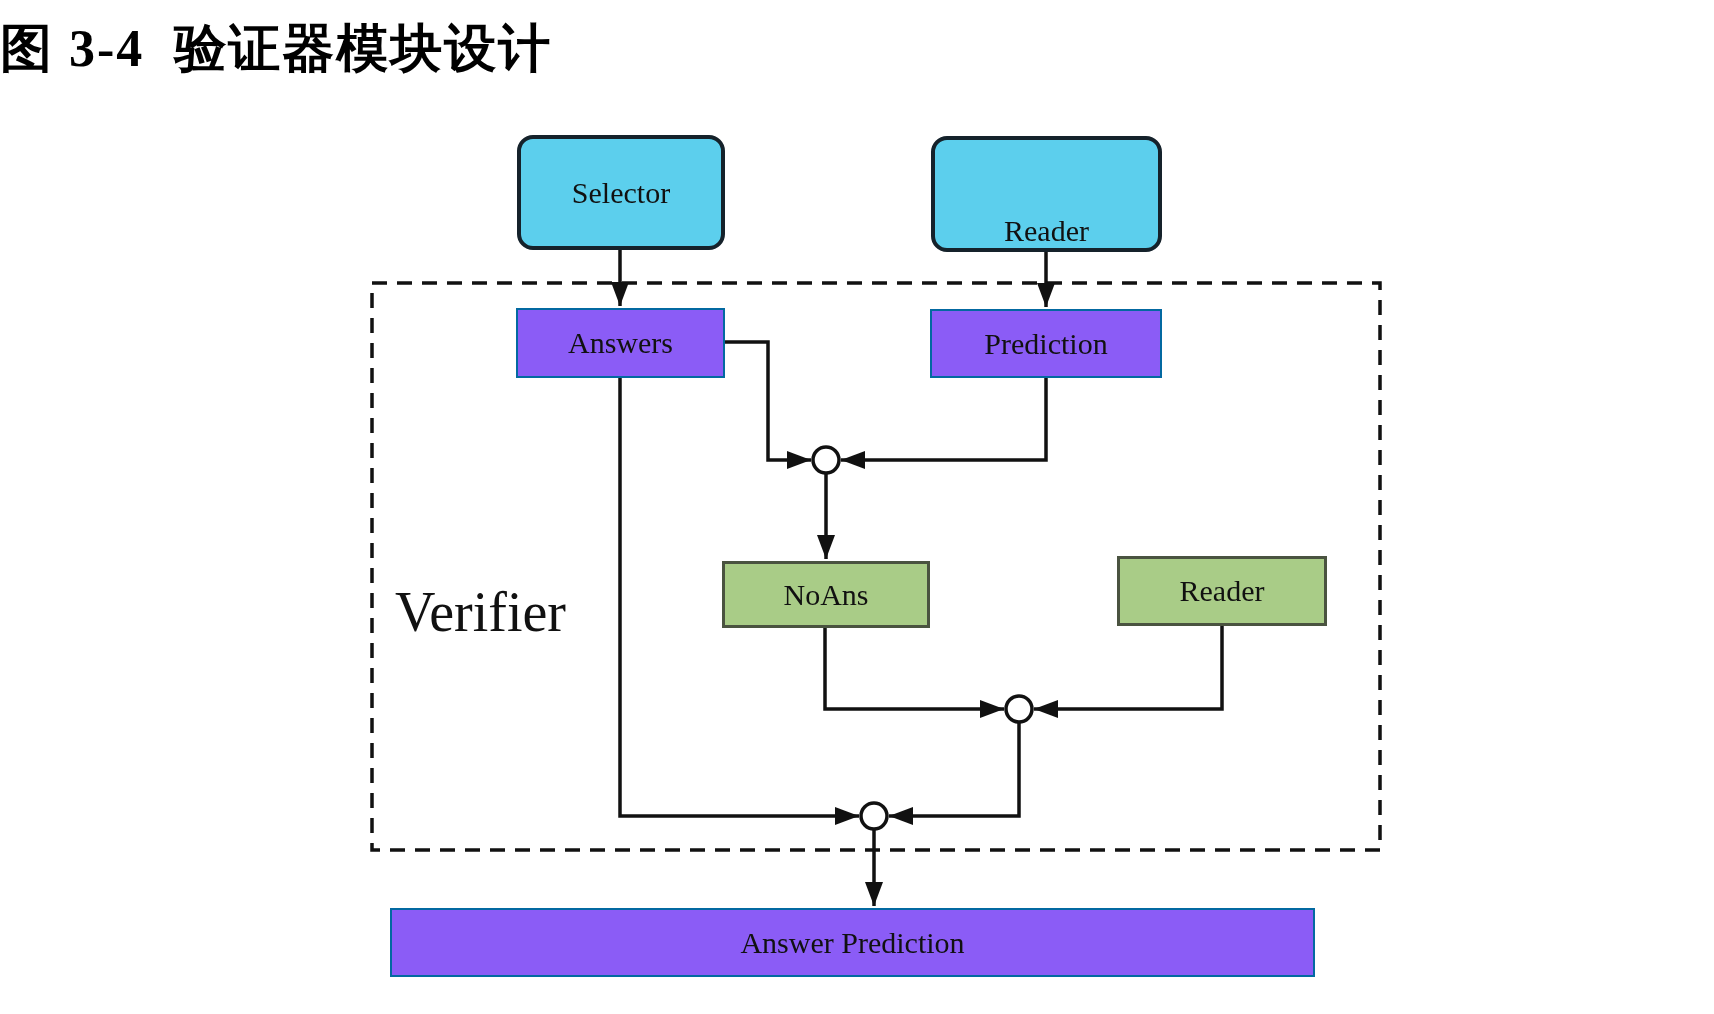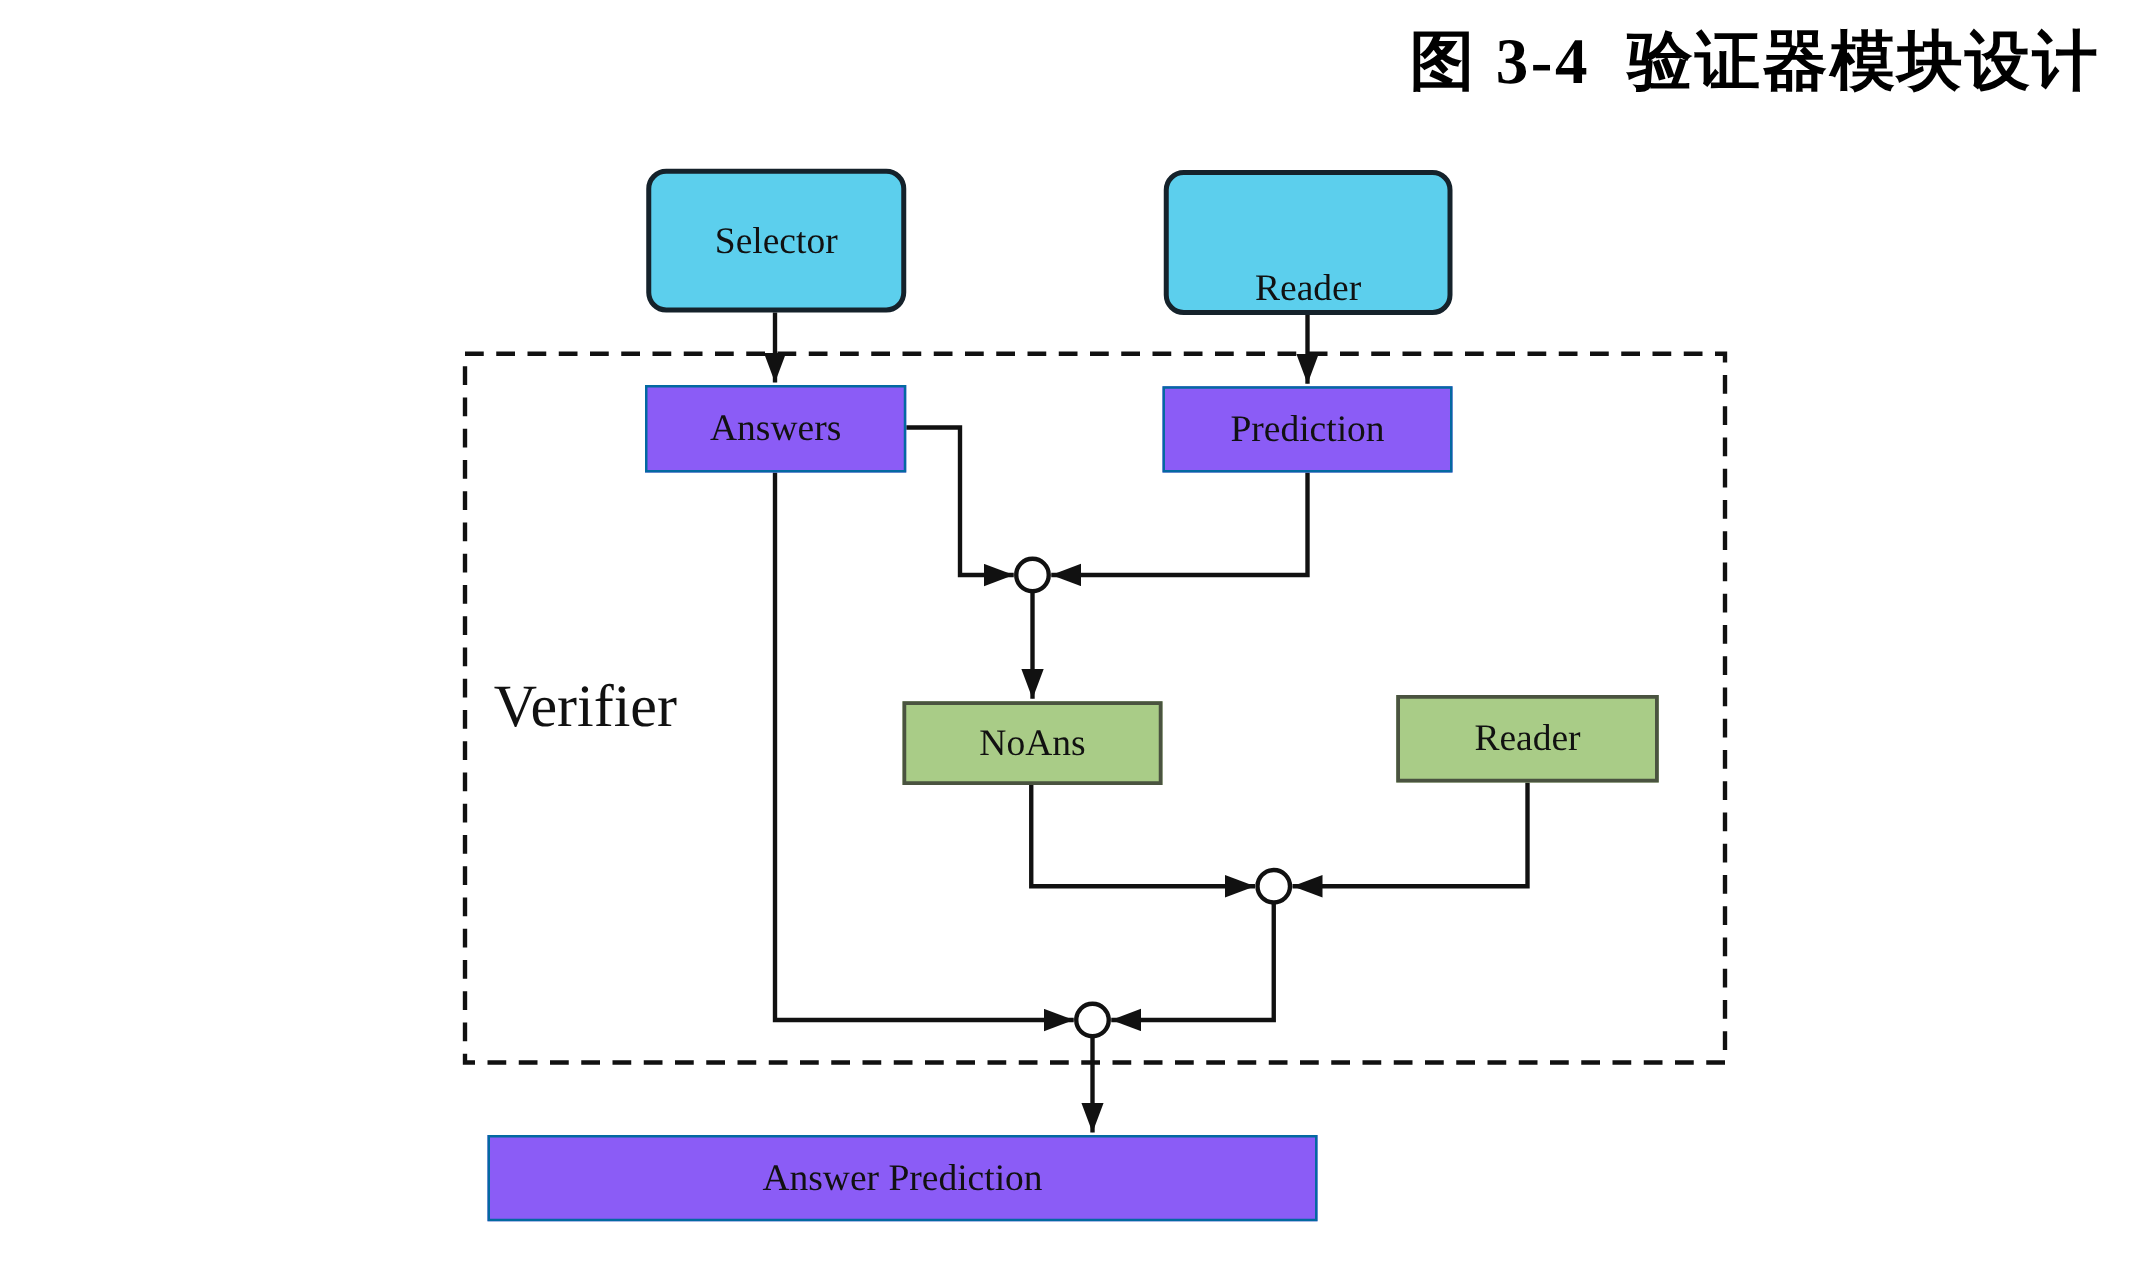--- a/index.html
+++ b/index.html
@@ -13,21 +13,21 @@
     width: 1714px;
     height: 1014px;
     background: #ffffff;
     overflow: hidden;
   }
   .figure-title {
     position: absolute;
     left: 0;
     top: 14px;
     width: 1680px;
-    text-align: right;
+    text-align: left;
     font-size: 52px;
     font-weight: bold;
     color: #000000;
     letter-spacing: 2px;
     white-space: pre;
   }
   .wires {
     position: absolute;
     left: 0;
     top: 0;
@@ -54,26 +54,26 @@
   .branch-box {
     background: #a9cc87;
     border: 3px solid #4a5340;
   }
   .selector-node      { left: 517px;  top: 135px; width: 208px; height: 115px; }
   .reader-node        { left: 931px;  top: 136px; width: 231px; height: 116px; align-items: flex-end; }
   .answers-node       { left: 516px;  top: 308px; width: 209px; height: 70px; }
   .candidates-node    { left: 930px;  top: 309px; width: 232px; height: 69px; }
   .hasans-node        { left: 722px;  top: 561px; width: 208px; height: 67px; }
   .noans-node         { left: 1117px; top: 556px; width: 210px; height: 70px; }
-  .prediction-node    { left: 390px;  top: 908px; width: 664px; height: 69px; }
+  .prediction-node    { left: 390px;  top: 908px; width: 925px; height: 69px; }
   .verifier-label {
     position: absolute;
     left: 395px;
-    top: 538px;
-    font-size: 48px;
+    top: 580px;
+    font-size: 56px;
     color: #111111;
   }
 </style>
 </head>
 <body>
 
 <div class="stage">
 
   <div class="figure-title">图 3-4  验证器模块设计</div>
 

